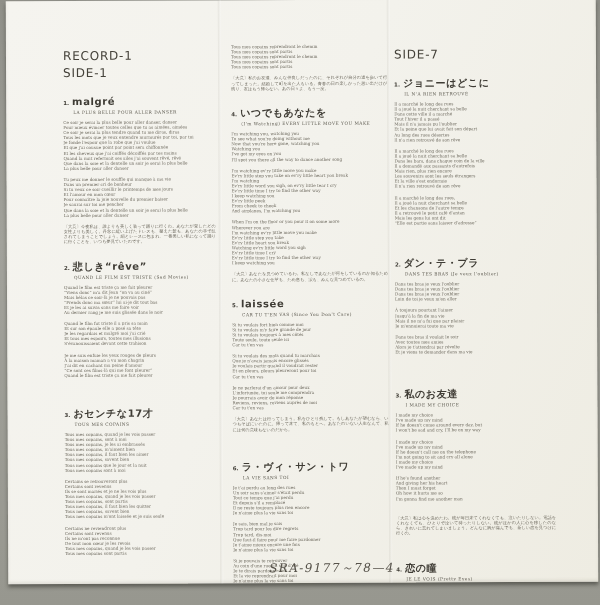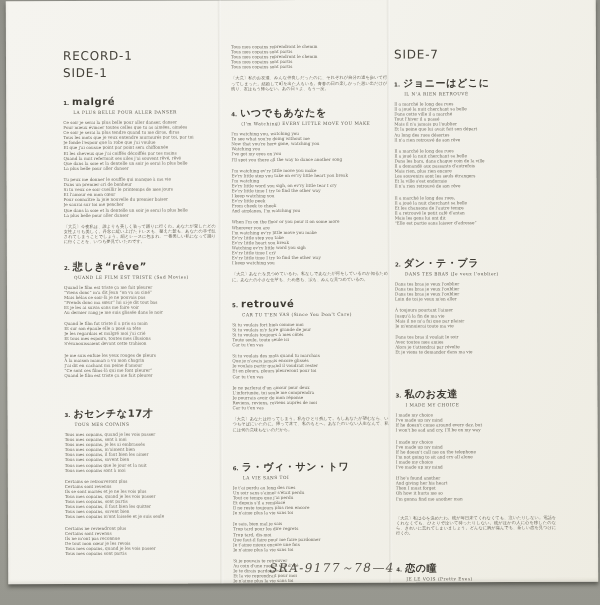--- a/index.html
+++ b/index.html
@@ -157,21 +157,21 @@
         <div class="line">Wherever you are</div>
         <div class="line">I'm watching ev'ry little move you make</div>
         <div class="line">Ev'ry little step you take</div>
         <div class="line">Ev'ry little heart you break</div>
         <div class="line">Watching ev'ry little word you sigh</div>
         <div class="line">Ev'ry little time I cry</div>
         <div class="line">Ev'ry little time I try to find the other way</div>
         <div class="line">I keep watching you</div>
       </div>
       <div class="note">〔大意〕あなたを見つめているわ。私なしであなたが何をしているのか知るために。あなたの小さな仕草も、ため息も、涙も、みんな見つめているの。</div>
-      <div class="songline"><span class="no">5.</span><span class="jp">retrouvé</span></div>
+      <div class="songline"><span class="no">5.</span><span class="jp">laissée</span></div>
       <div class="sub">CAR TU T'EN VAS (Since You Don't Care)</div>
       <div class="verse">
         <div class="line">Si tu voulais fort bien comme moi</div>
         <div class="line">Si tu voulais m'y faire grande de jour</div>
         <div class="line">Si tu voulais toujours à mes côtés</div>
         <div class="line">Toute seule, toute seule ici</div>
         <div class="line">Car tu t'en vas</div>
       </div>
       <div class="verse">
         <div class="line">Si tu voulais des mots quand tu marchais</div>

